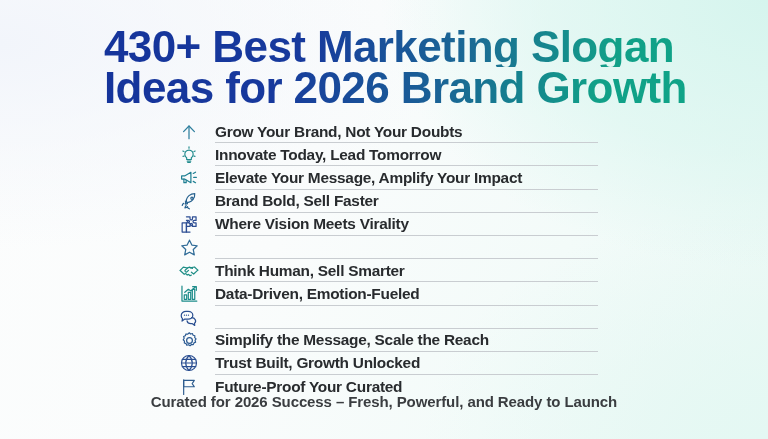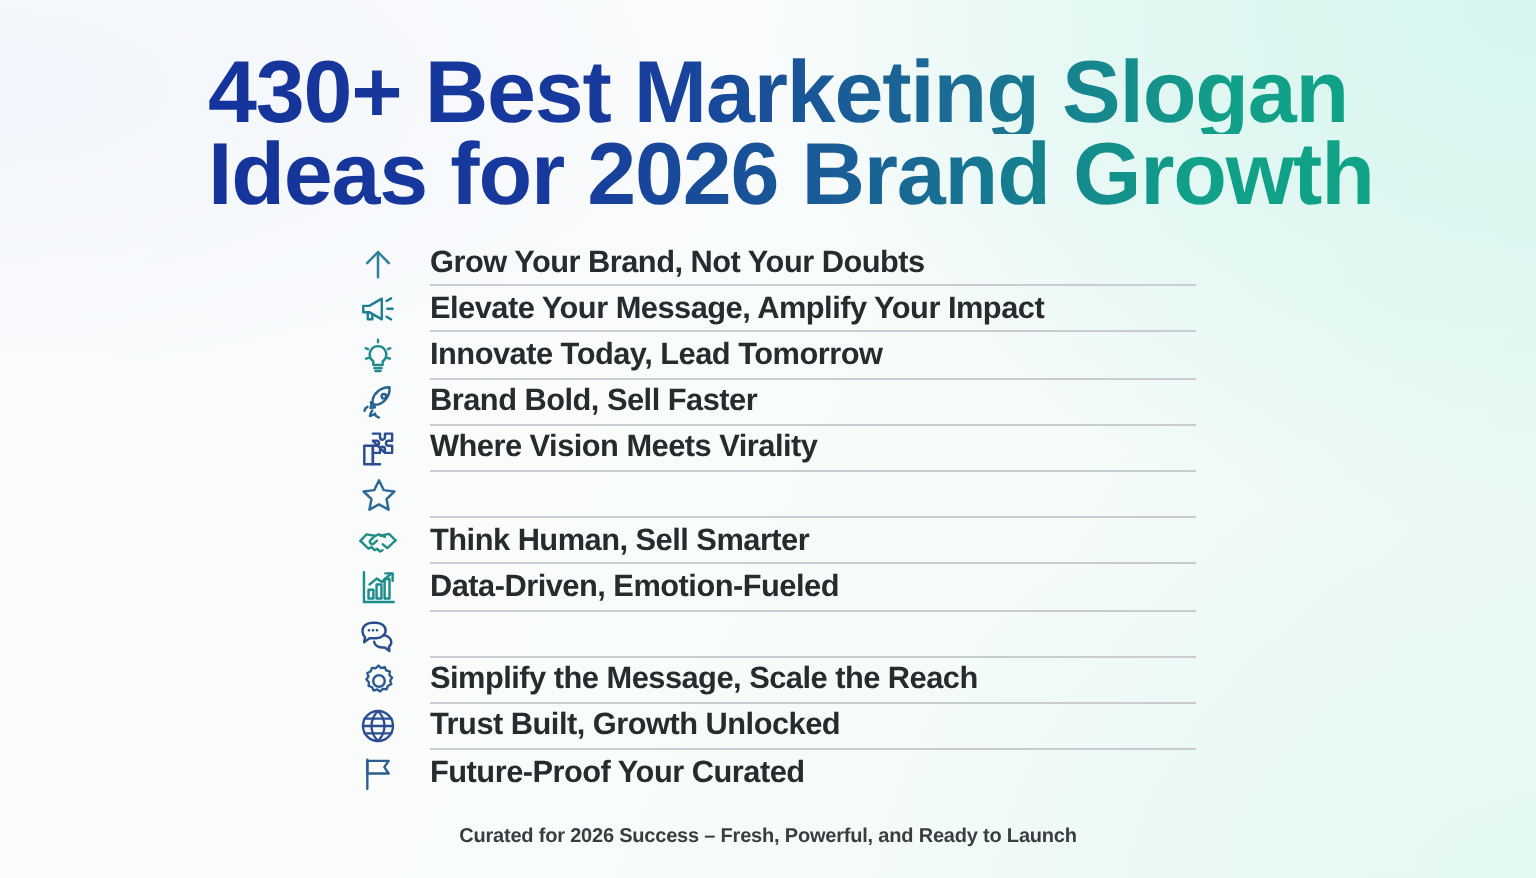--- a/index.html
+++ b/index.html
@@ -97,23 +97,23 @@
   }
   .slogan-row:last-child .row-rule {
     background: transparent;
   }
 
   
   .footer-caption {
     position: absolute;
     left: 0;
     right: 0;
-    top: 413px;
+    top: 393px;
     text-align: center;
-    font-size: 10px;
+    font-size: 15px;
     font-weight: bold;
     color: #3a3d40;
     letter-spacing: -0.1px;
   }
 </style>
 </head>
 <body>
 
 <div id="poster">
 
@@ -130,39 +130,39 @@
           <path d="M12 20V5"></path>
             <path d="M5.5 11.5L12 4.8l6.5 6.7"></path>
         </svg>
       </span>
       <span class="row-text">Grow Your Brand, Not Your Doubts</span>
       <span class="row-rule"></span>
     </div>
 
     <div class="slogan-row">
       <span class="row-icon">
+        <svg width="20" height="20" viewBox="0 0 24 24" fill="none" stroke="#1f8a8c" stroke-width="1.4" stroke-linecap="round" stroke-linejoin="round">
+          <path d="M9.2 15.2a5 5 0 1 1 5.6 0v2.2H9.2z"></path>
+          <path d="M9.8 19.3h4.4M10.4 21h3.2"></path>
+          <path d="M12 2.2v1.6M4.6 7.3l1.4.6M19.4 7.3l-1.4.6M4.8 13.6l1.5-.4M19.2 13.6l-1.5-.4"></path>
+        </svg>
+      </span>
+      <span class="row-text">Innovate Today, Lead Tomorrow</span>
+      <span class="row-rule"></span>
+    </div>
+
+    <div class="slogan-row">
+      <span class="row-icon">
         <svg width="21" height="21" viewBox="0 0 24 24" fill="none" stroke="#1f7f92" stroke-width="1.4" stroke-linecap="round" stroke-linejoin="round">
           <path d="M3 10.2h3.4l7.2-4.1v11.8l-7.2-4.1H3z"></path>
           <path d="M5.6 13.8v4.1h2.6v-2.6"></path>
           <path d="M16.3 7.4l2.6-1.5M16.8 11.9h3M16.3 16.4l2.6 1.5"></path>
         </svg>
       </span>
       <span class="row-text">Elevate Your Message, Amplify Your Impact</span>
-      <span class="row-rule"></span>
-    </div>
-
-    <div class="slogan-row">
-      <span class="row-icon">
-        <svg width="20" height="20" viewBox="0 0 24 24" fill="none" stroke="#1f8a8c" stroke-width="1.4" stroke-linecap="round" stroke-linejoin="round">
-          <path d="M9.2 15.2a5 5 0 1 1 5.6 0v2.2H9.2z"></path>
-          <path d="M9.8 19.3h4.4M10.4 21h3.2"></path>
-          <path d="M12 2.2v1.6M4.6 7.3l1.4.6M19.4 7.3l-1.4.6M4.8 13.6l1.5-.4M19.2 13.6l-1.5-.4"></path>
-        </svg>
-      </span>
-      <span class="row-text">Innovate Today, Lead Tomorrow</span>
       <span class="row-rule"></span>
     </div>
 
     <div class="slogan-row">
       <span class="row-icon">
         <svg width="21" height="21" viewBox="0 0 24 24" fill="none" stroke="#28628f" stroke-width="1.4" stroke-linecap="round" stroke-linejoin="round">
           <path d="M9.6 14.4c-2.4-2.4-1.2-6.6 1.8-9.1 1.9-1.6 4.4-2.3 6.6-2.3.2 2.3-.5 4.9-2.1 6.9-2.4 3-6.2 4.1-8.6 1.7"></path>
           <path d="M9.6 14.4l-2.4.5.5-2.4"></path>
           <path d="M8.2 16.4c-1 1-1.4 3-1.4 3s2-.4 3-1.4"></path>
           <path d="M5.4 14.2c-.9.4-1.5 1.2-1.7 2.2M9.7 18.6c.4.9 1.2 1.5 2.2 1.7"></path>

